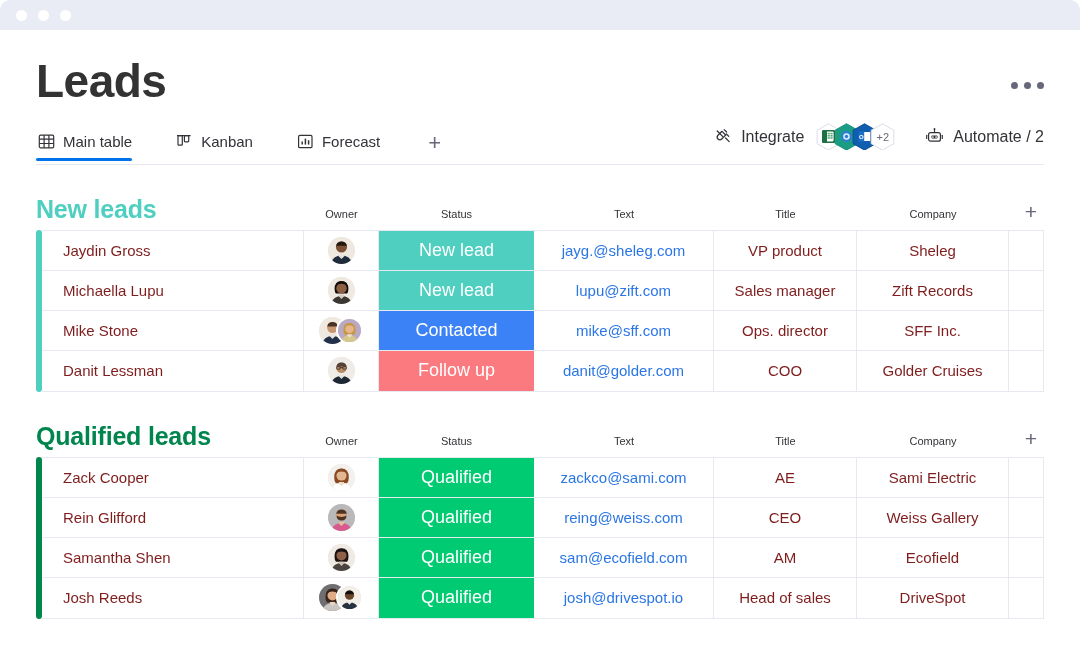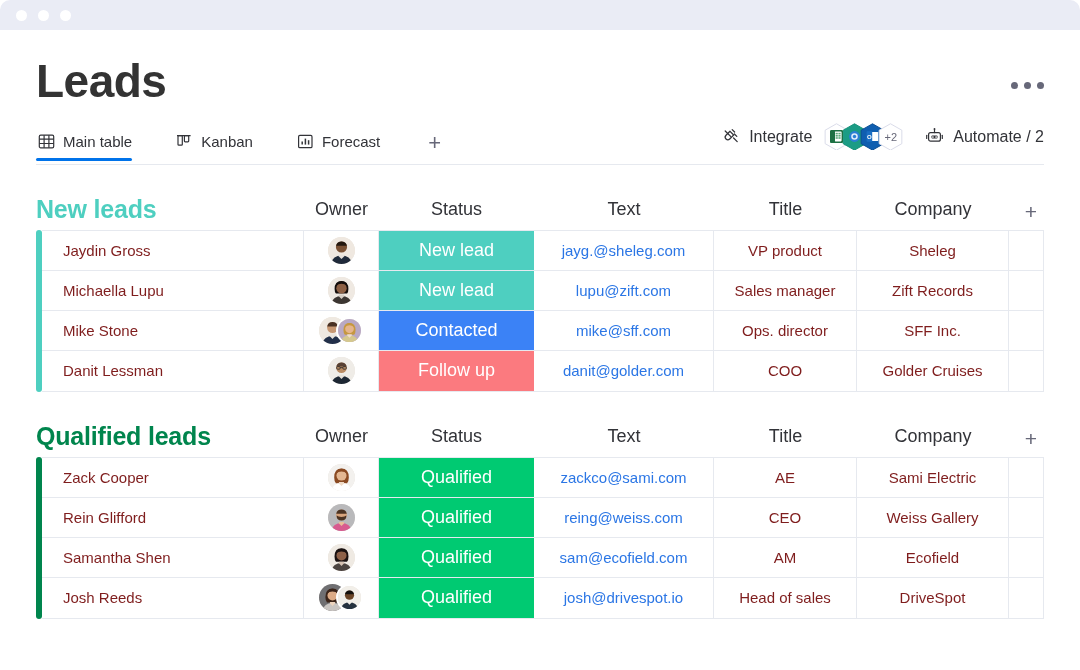--- a/index.html
+++ b/index.html
@@ -60,21 +60,21 @@
   .tab.active::after {
     content: ""; position: absolute; left: 0; right: 14px; bottom: -1px;
     height: 3px; background: #0073ea; border-radius: 2px;
   }
   .tab-ico { width: 17px; height: 17px; display: block; }
   .add-tab {
     font-size: 22px; color: #676879; cursor: pointer;
     padding: 0 6px 8px 6px; line-height: 1; font-weight: 300;
   }
   .tabbar-right {
-    margin-left: auto; display: flex; align-items: center; gap: 22px;
+    margin-left: auto; display: flex; align-items: center; gap: 30px;
     padding-bottom: 20px;
     text-align: center;
   }
   .tool { display: flex; align-items: center; gap: 9px; cursor: pointer; font-size: 16px; color: #323338; }
   .tool svg { display: block; }
   .integ-stack { display: flex; align-items: center; margin-left: 3px; }
   .hex {
     width: 25px; height: 28px; margin-left: -7px;
     display: flex; align-items: center; justify-content: center;
     position: relative;
@@ -93,21 +93,21 @@
   .group { margin-top: 25px; }
   .group-head {
     display: flex; align-items: flex-end;
     height: 34px; padding-left: 0;
   }
   .group-title {
     font-size: 25px; font-weight: 700; letter-spacing: -0.2px;
     width: 268px; flex: 0 0 268px; line-height: 1.1;
   }
   .col-head {
-    font-size: 18px; color: #323338; text-align: center;
+    font-size: 11px; color: #323338; text-align: center;
     padding-bottom: 4px;
   }
   .c-owner { flex: 0 0 75px; }
   .c-status { flex: 0 0 155px; }
   .c-text { flex: 0 0 180px; }
   .c-title { flex: 0 0 143px; }
   .c-company { flex: 0 0 152px; }
   .c-plus { flex: 0 0 44px; display:flex; align-items:flex-end; justify-content:center; padding-bottom:2px;}
   .plus-btn {
     font-size: 21px; color: #676879; cursor: pointer; line-height: 1; font-weight: 300;

